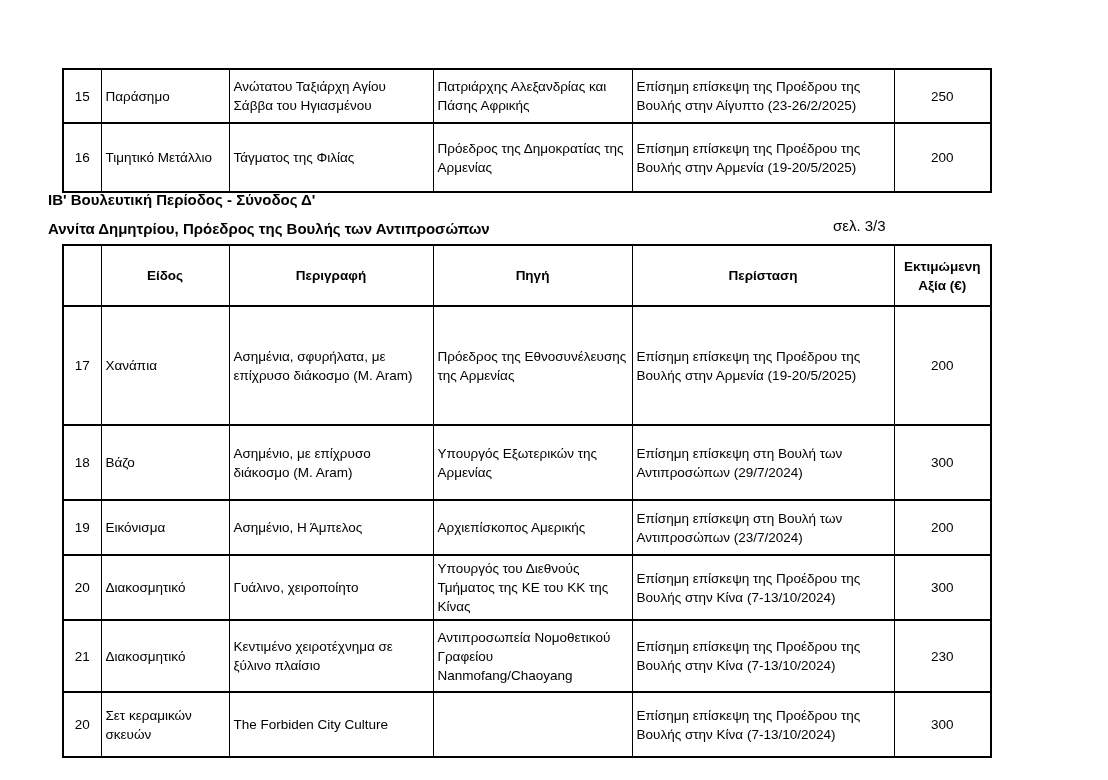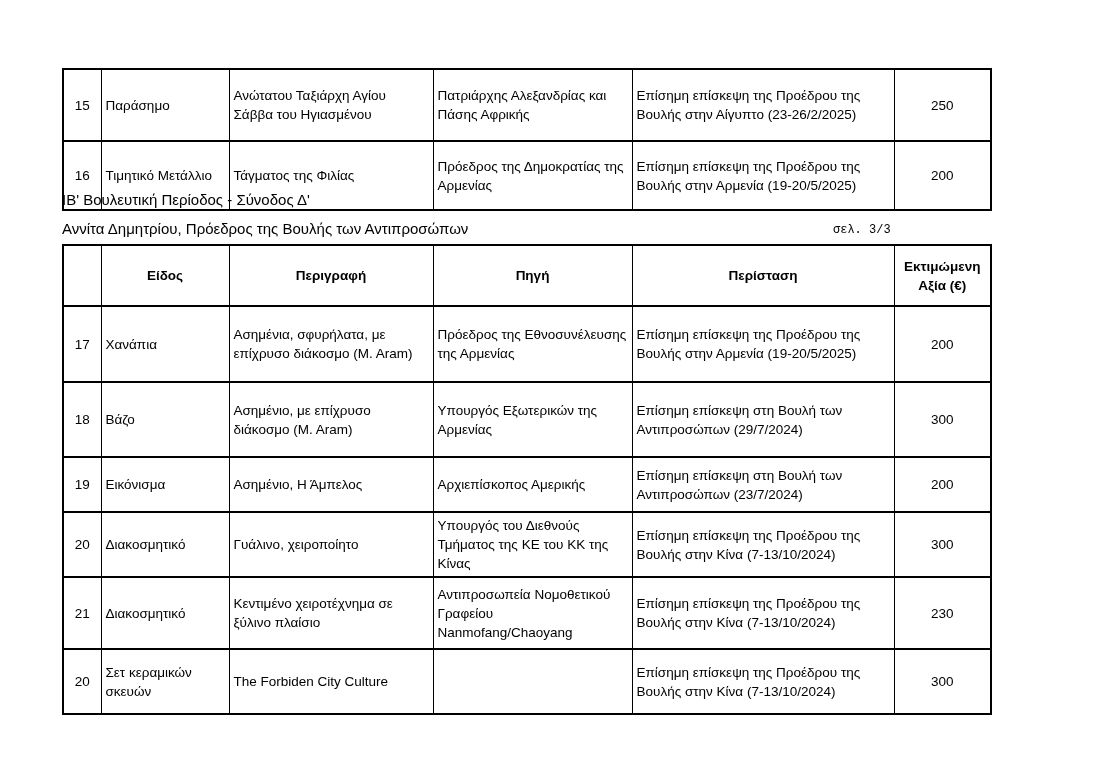--- a/index.html
+++ b/index.html
@@ -42,52 +42,51 @@
   }
   th {
     font-weight: 700;
     text-align: center;
     padding: 2px 3px;
   }
   .c-no, .c-val { text-align: center; }
   .c-left { text-align: left; }
   .heading {
     position: absolute;
-    left: 62px;
+    left: 48px;
     font-size: 15px;
-    font-weight: 400;
+    font-weight: 700;
     white-space: nowrap;
   }
   #heading-period { top: 191px; }
   #heading-person { top: 220px; }
   #page-label {
     position: absolute;
     left: 833px;
-    top: 223px;
-    font-size: 12px;
+    top: 217px;
+    font-size: 15px;
     font-weight: 400;
-    font-family: Liberation Mono, monospace;
   }
 </style>
 </head>
 <body>
 
 <div class="page">
 
   <table class="gifts" id="table-top">
     <colgroup>
       <col style="width:38px">
         <col style="width:128px">
         <col style="width:204px">
       <col style="width:199px">
         <col style="width:262px">
         <col style="width:97px">
     </colgroup>
     <tbody>
-      <tr style="height:72px">
+      <tr style="height:54px">
         <td class="c-no">15</td>
         <td class="c-left">Παράσημο</td>
         <td class="c-left">Ανώτατου Ταξιάρχη Αγίου Σάββα του Ηγιασμένου</td>
         <td class="c-left">Πατριάρχης Αλεξανδρίας και Πάσης Αφρικής</td>
         <td class="c-left">Επίσημη επίσκεψη της Προέδρου της Βουλής στην Αίγυπτο (23-26/2/2025)</td>
         <td class="c-val">250</td>
       </tr>
       <tr style="height:69px">
         <td class="c-no">16</td>
         <td class="c-left">Τιμητικό Μετάλλιο</td>
@@ -114,21 +113,21 @@
     </colgroup>
     <tbody>
       <tr style="height:61px">
         <th></th>
         <th>Είδος</th>
         <th>Περιγραφή</th>
         <th>Πηγή</th>
         <th>Περίσταση</th>
         <th>Εκτιμώμενη Αξία (€)</th>
       </tr>
-      <tr style="height:76px">
+      <tr style="height:119px">
         <td class="c-no">17</td>
         <td class="c-left">Χανάπια</td>
         <td class="c-left">Ασημένια, σφυρήλατα, με επίχρυσο διάκοσμο (M. Aram)</td>
         <td class="c-left">Πρόεδρος της Εθνοσυνέλευσης της Αρμενίας</td>
         <td class="c-left">Επίσημη επίσκεψη της Προέδρου της Βουλής στην Αρμενία (19-20/5/2025)</td>
         <td class="c-val">200</td>
       </tr>
       <tr style="height:75px">
         <td class="c-no">18</td>
         <td class="c-left">Βάζο</td>

